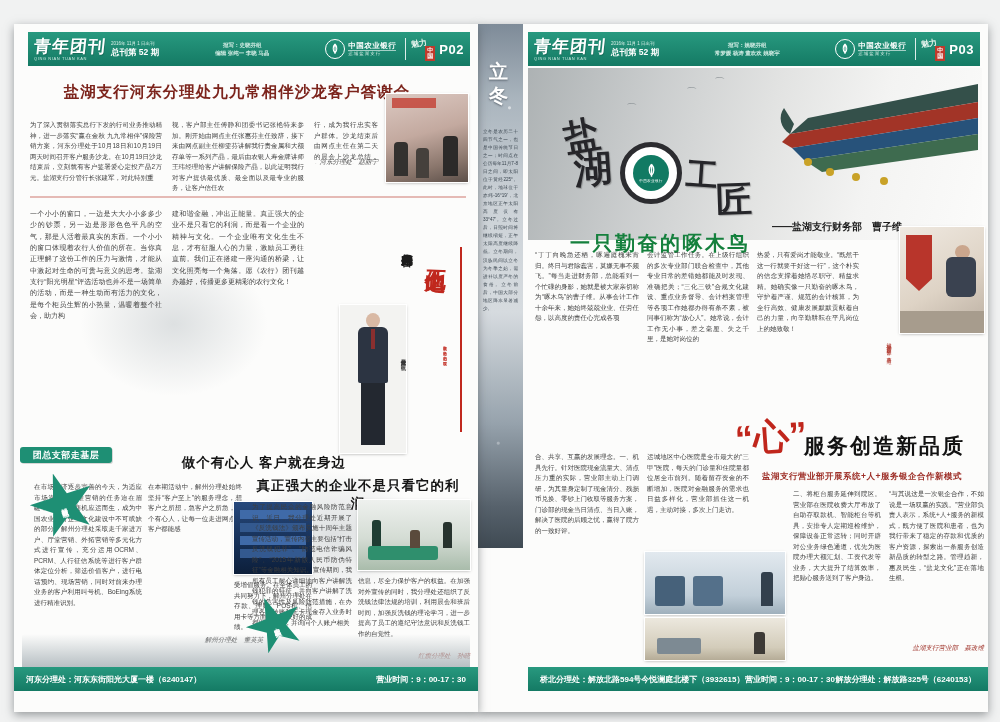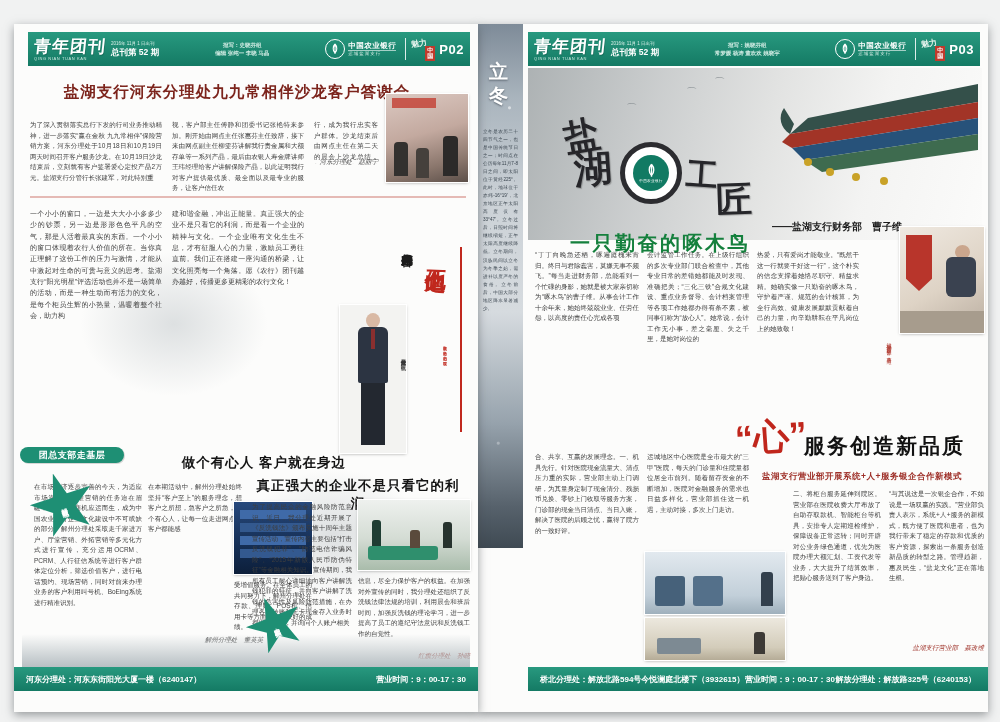--- a/index.html
+++ b/index.html
@@ -35,21 +35,21 @@
   .photo{position:absolute;box-shadow:0 0 0 1px #fff,0 1px 3px rgba(0,0,0,.35);overflow:hidden;}
   
   .salon-title{position:absolute;left:14px;top:58px;width:418px;text-align:center;font-size:15.5px;font-weight:bold;color:#7c241c;letter-spacing:1px;}
   .divider1{position:absolute;left:16px;right:12px;top:172px;height:2px;background:#e5bab5;}
   .ess-rule{position:absolute;width:1.5px;background:#c0281e;}
   .vtext{writing-mode:vertical-rl;text-orientation:upright;}
   .ess-title{position:absolute;font-size:21px;font-weight:bold;color:#c0281e;line-height:1.15;transform:rotate(2deg);}
   .ess-sub{position:absolute;font-size:11.5px;font-weight:bold;color:#1d1d1d;line-height:1.2;transform:rotate(1deg);}
   .ess-seal{position:absolute;font-size:4px;color:#c0281e;line-height:1.4;}
   .ess-author{position:absolute;font-size:5.5px;color:#333;}
-  .badge{position:absolute;left:6px;top:423px;width:104px;height:16px;background:#1e8f74;border-radius:8px;color:#fff;font-size:9px;font-weight:bold;text-align:center;line-height:16px;letter-spacing:.5px;box-shadow:1px 1px 0 rgba(0,0,0,.15);}
+  .badge{position:absolute;left:6px;top:423px;width:92px;height:16px;background:#1e8f74;border-radius:3px;color:#fff;font-size:9px;font-weight:bold;text-align:center;line-height:16px;letter-spacing:.5px;box-shadow:1px 1px 0 rgba(0,0,0,.15);}
   .star{position:absolute;background:#1e8f74;clip-path:polygon(50% 0%,61% 35%,98% 35%,68% 57%,79% 91%,50% 70%,21% 91%,32% 57%,2% 35%,39% 35%);display:flex;align-items:center;justify-content:center;transform:rotate(-18deg);z-index:5;}
   .star span{color:#fff;font-size:6.5px;font-weight:bold;writing-mode:vertical-rl;text-orientation:upright;line-height:1.1;letter-spacing:1px;}
   .sec-title{position:absolute;text-align:center;font-size:13.5px;font-weight:bold;color:#141414;letter-spacing:1px;}
   .mist{position:absolute;left:8px;top:610px;width:448px;height:54px;background:linear-gradient(to top,#707b81,#b8c0c4 55%,rgba(200,206,209,0));opacity:.75;border-radius:3px;}
   .fbar{position:absolute;height:24px;background:linear-gradient(#28997f,#147a64);color:#fff;display:flex;align-items:center;justify-content:space-between;padding:0 12px;box-sizing:border-box;font-size:8px;font-weight:bold;z-index:6;}
   
   .strip{position:absolute;left:0;top:0;width:45px;height:524px;background:linear-gradient(#7e8b98 0%,#a9b4bd 14%,#ccd2d7 34%,#d6dbdf 55%,#97a3ad 76%,#57626c 92%,#3f4a53 100%);overflow:hidden;}
   .strip:before{content:"";position:absolute;inset:0;background:radial-gradient(circle at 30% 8%,rgba(255,255,255,.5) 1px,transparent 2px),radial-gradient(circle at 70% 16%,rgba(255,255,255,.55) 1px,transparent 2px),radial-gradient(circle at 45% 80%,rgba(255,255,255,.3) 1px,transparent 2px);}
   .lidong-t{position:absolute;left:11px;top:36px;width:24px;font-size:19px;font-weight:bold;color:#fff;line-height:1.25;text-shadow:0 1px 2px rgba(40,50,60,.6);}
   .lidong-b{position:absolute;left:5px;top:104px;width:35px;font-size:4.6px;line-height:1.75;color:#39444e;text-align:justify;}

